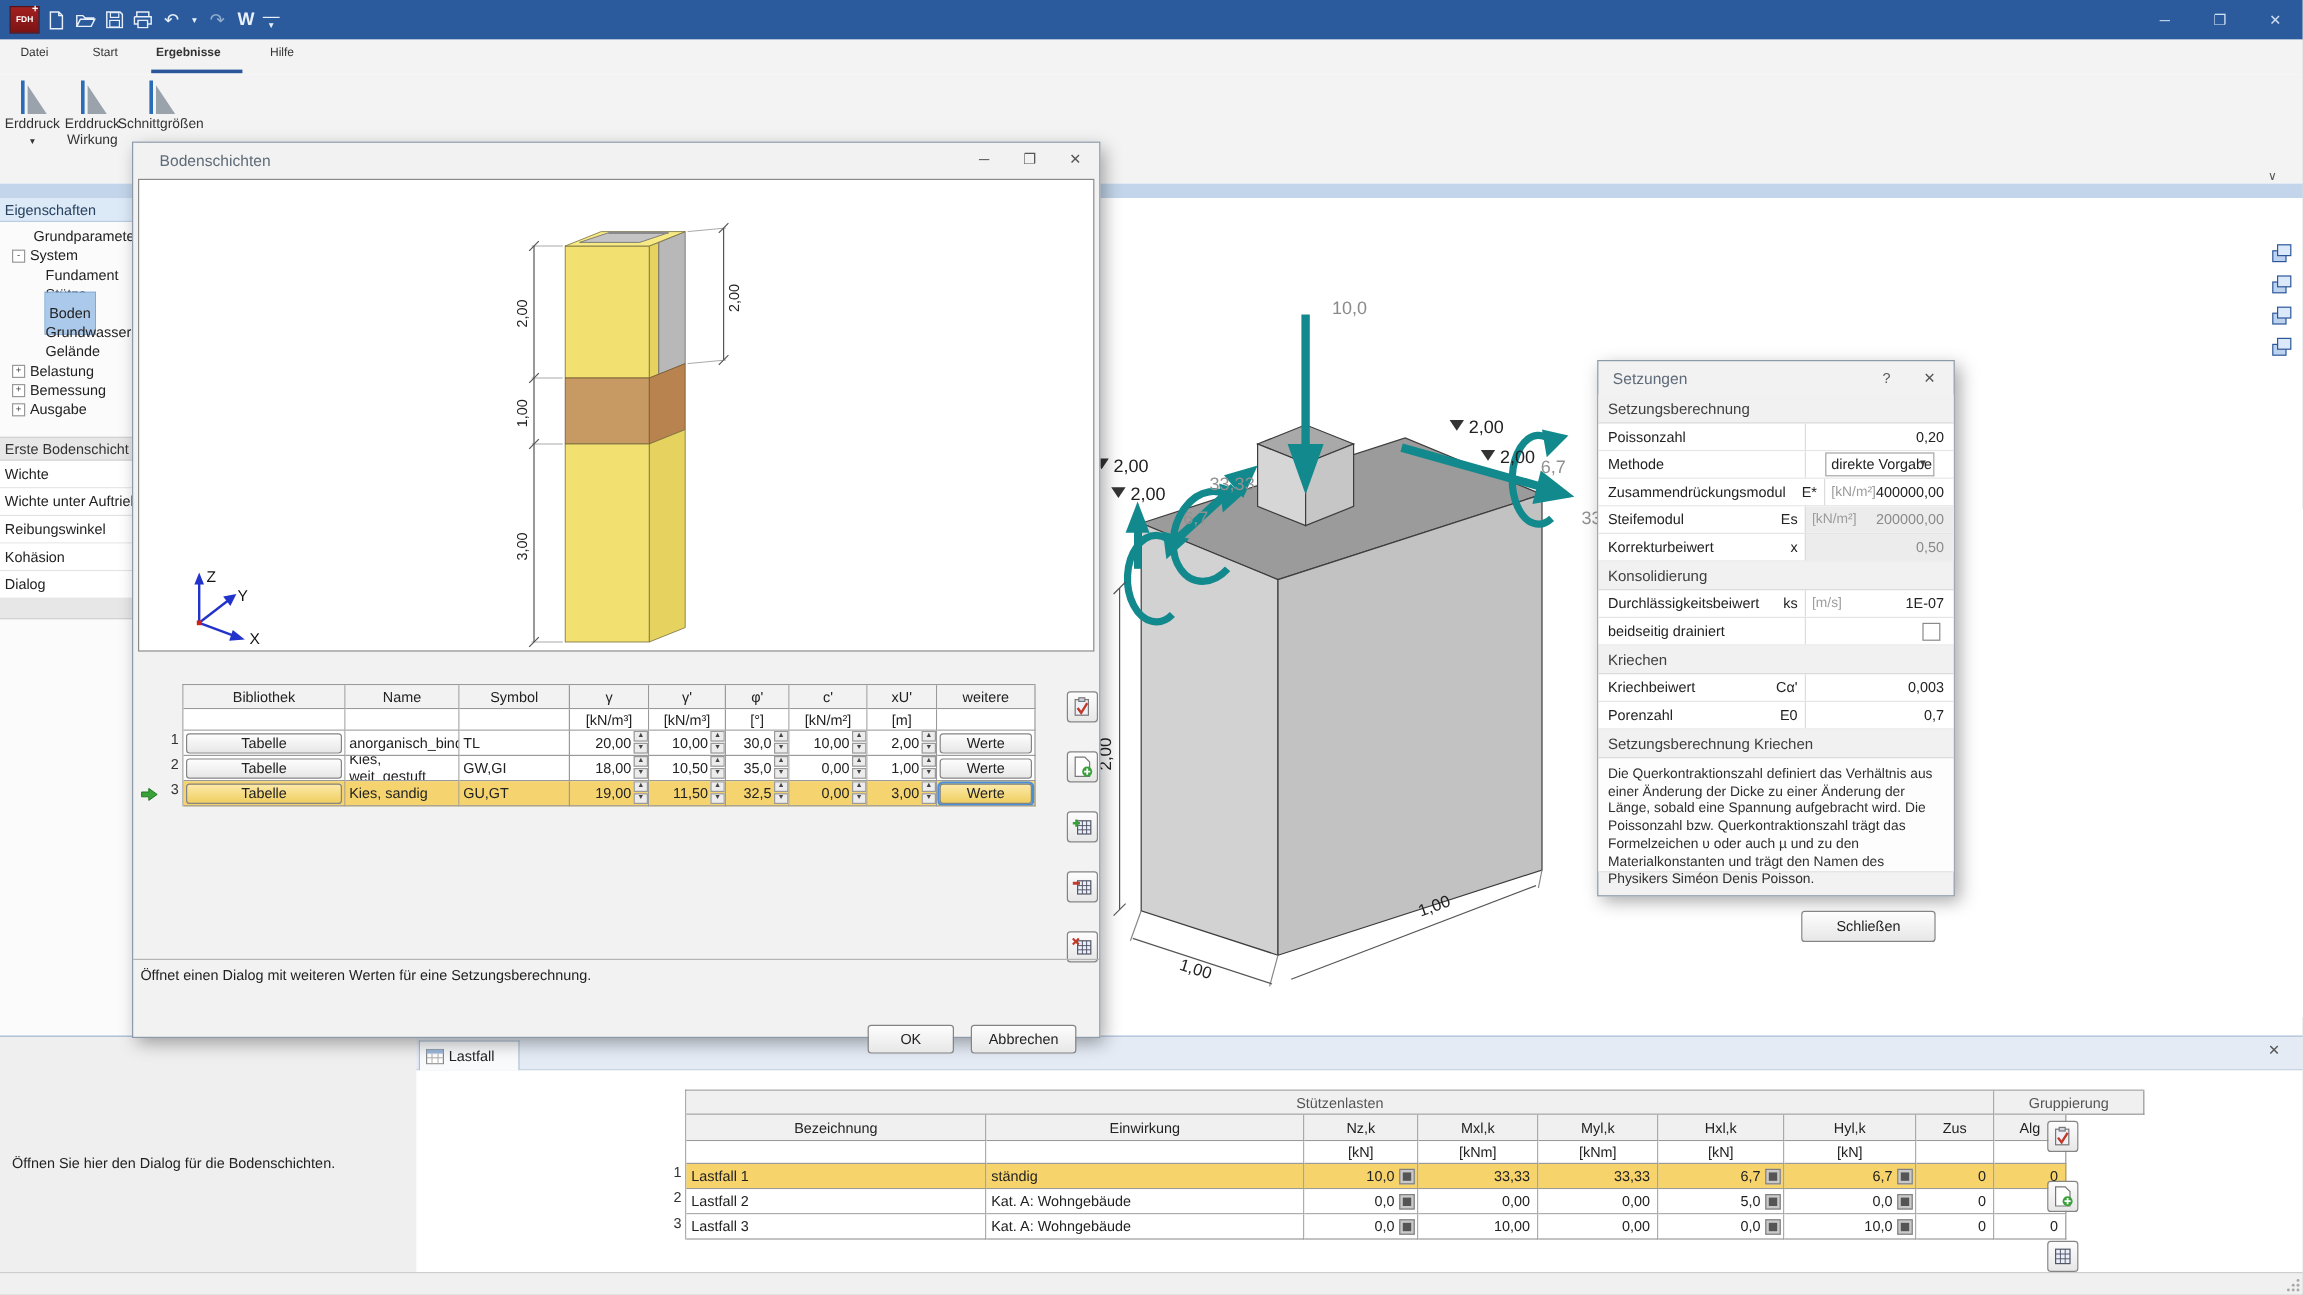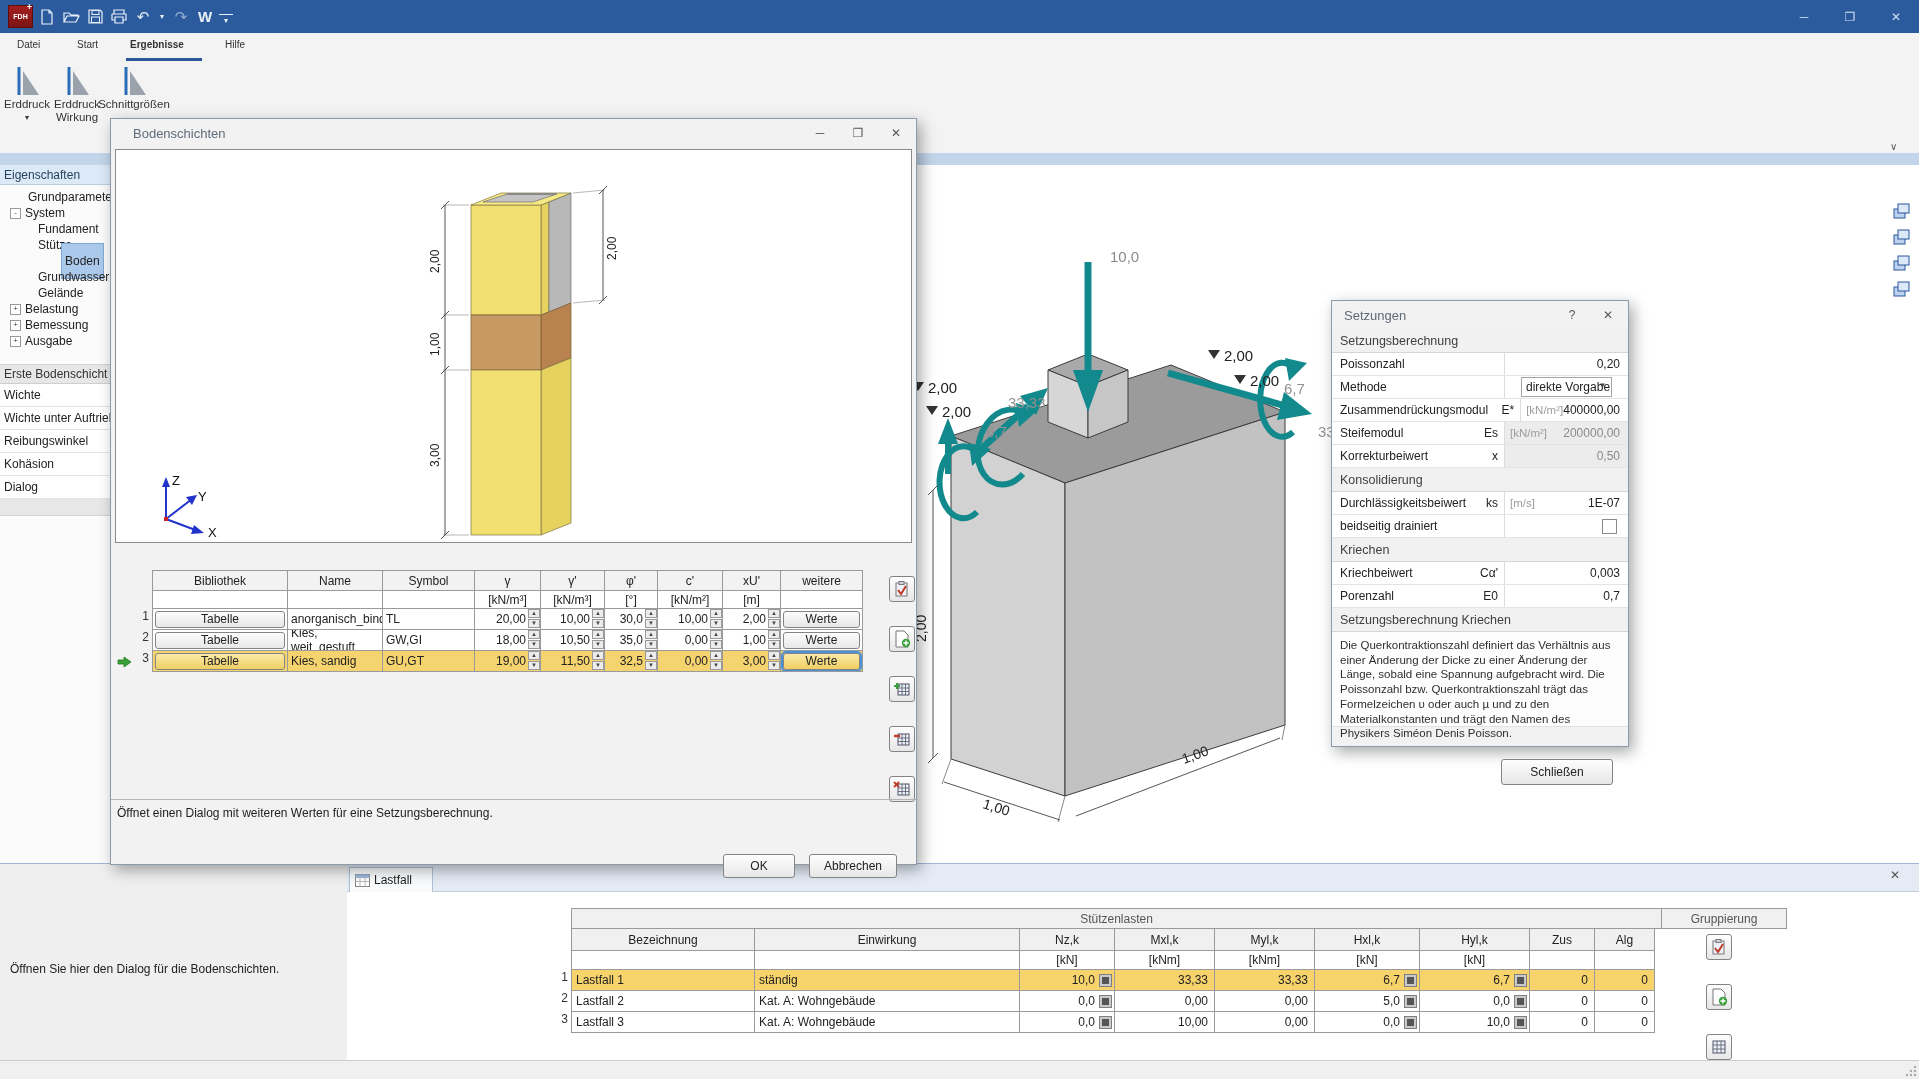--- a/index.html
+++ b/index.html
@@ -67,21 +67,21 @@
   .setval{width:124px;border-left:1px solid #dcdcdc;display:flex;align-items:center;box-sizing:border-box;}
   .unit{color:#9c9c9c;padding-left:5px;font-size:11.5px;}
   .val{flex:1;text-align:right;padding-right:8px;}
   .dis{background:#ececec;}
   .dis .val{color:#8a8a8a;}
   
   .lrow{display:flex;height:21px;}
   .lcell{border-right:1px solid #9a9a9a;border-bottom:1px solid #9a9a9a;box-sizing:border-box;
          display:flex;align-items:center;overflow:hidden;background:#fff;font-size:12px;}
   .lhc{background:#f0f0f0;justify-content:center;}
-  .lc0{width:183px}.lc1{width:265px}.lc2{width:95px}.lc3{width:100px}.lc4{width:100px}.lc5{width:105px}.lc6{width:110px}.lc7{width:65px}.lc8{width:60px}
+  .lc0{width:250px}.lc1{width:265px}.lc2{width:95px}.lc3{width:100px}.lc4{width:100px}.lc5{width:105px}.lc6{width:110px}.lc7{width:65px}.lc8{width:60px}
   .gspan1{width:1090px}.gspan2{width:125px}
   .minibtn{width:13px;height:13px;margin:0 2px;background:#c9c9c9;border:1px solid #7f7f7f;box-sizing:border-box;
            display:flex;align-items:center;justify-content:center;}
   .minibtn i{width:7px;height:7px;background:#555;}
   .lylw{background:#f6d36b !important;}
   
   .tabstrip{left:347px;top:864px;width:1572px;height:28px;background:#e4ebf5;border-bottom:1px solid #c2cfdf;box-sizing:border-box;}
   .tab{position:absolute;left:2px;top:3px;width:84px;height:25px;background:#f8fafc;border:1px solid #aebfd4;border-bottom:none;
        display:flex;align-items:center;padding-left:5px;box-sizing:border-box;}
   .statusbar{left:0;top:1060px;width:1919px;height:19px;background:#f0f0f0;border-top:1px solid #cdcdcd;box-sizing:border-box;}
@@ -180,21 +180,21 @@
           <span class="expbox">-</span>
           <span>System</span>
         </div>
       <div class="treeitem" style="padding-left:38px;">
           <span>Fundament</span>
         </div>
       <div class="treeitem" style="padding-left:38px;">
           <span>Stütze</span>
         </div>
       <div class="treeitem" style="padding-left:38px;">
-          <span class="sel" style="padding:10px 3px;margin-left:24px;">Boden</span>
+          <span class="sel" style="padding:10px 3px;">Boden</span>
         </div>
       <div class="treeitem" style="padding-left:38px;">
           <span>Grundwasser</span>
         </div>
       <div class="treeitem" style="padding-left:38px;">
           <span>Gelände</span>
         </div>
       <div class="treeitem" style="padding-left:10px;">
           <span class="expbox">+</span>
           <span>Belastung</span>

